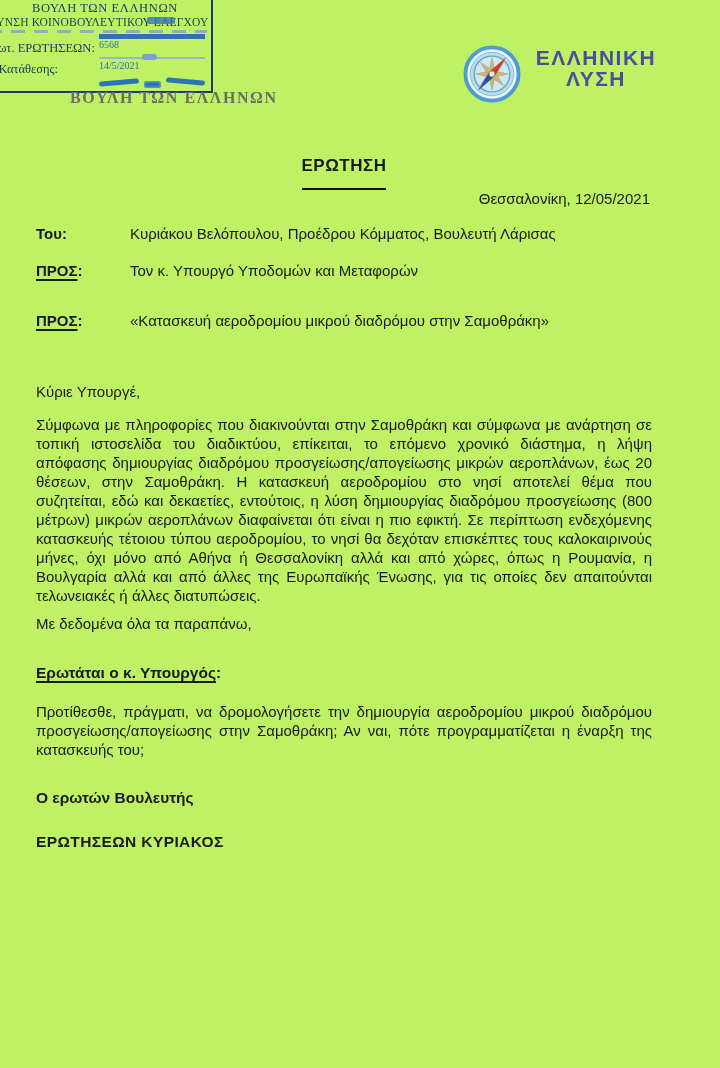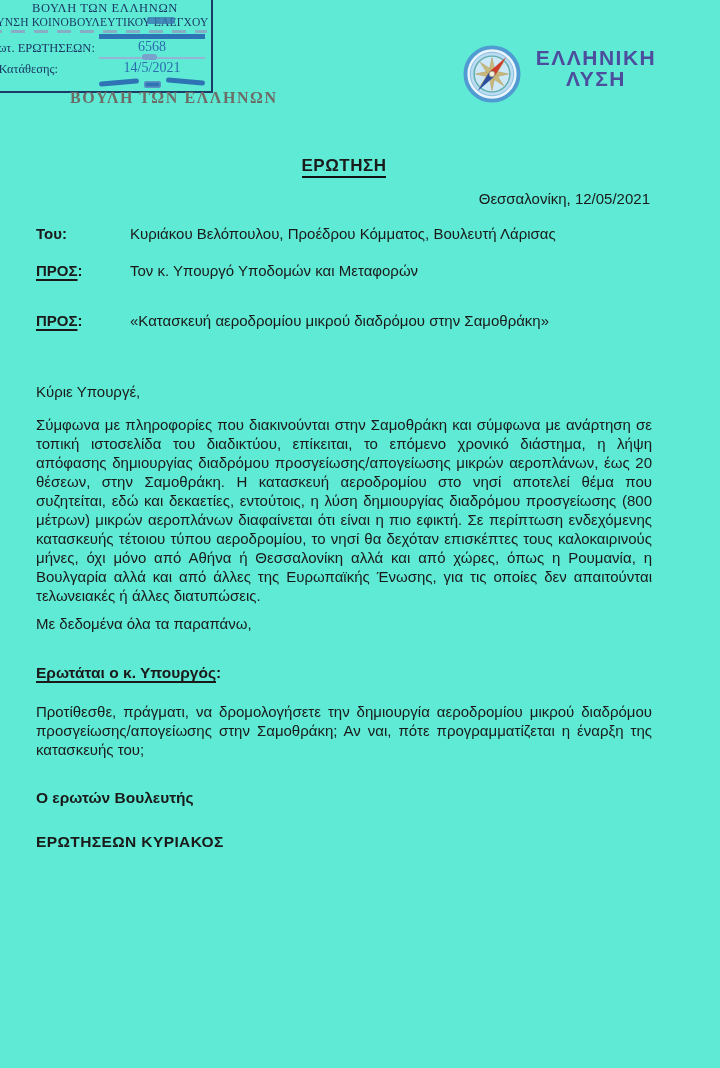--- a/index.html
+++ b/index.html
@@ -1,36 +1,36 @@
 <!DOCTYPE html>
 <html><head>
 <meta charset="utf-8">
 <style>
   html,body{margin:0;padding:0;background:#e8e8e8;}
   .page{
-    position:relative; width:720px; height:1068px; background:#5eead4;
+    position:relative; width:720px; height:1068px; background:#bef264;
     overflow:hidden; margin:0 auto;
     font-family:"Liberation Sans", sans-serif; color:#1a1a1a;
   }
   
   .stamp{
     position:absolute; left:-60px; top:-10px; width:273px; height:103px;
     border:2px solid #1b3a66; font-family:"Liberation Serif", serif;
     color:#1b3a66; box-sizing:border-box;
   }
   .stamp-line1{position:absolute; left:90px; top:9px; font-size:12.5px; letter-spacing:.6px; white-space:nowrap;}
   .stamp-line2{position:absolute; left:20px; top:24px; font-size:11.5px; letter-spacing:.2px; white-space:nowrap;}
   .stamp-dashrow{position:absolute; left:0; top:38px; width:265px; height:3px;
     background:repeating-linear-gradient(90deg,#8fa3c2 0 14px, transparent 14px 23px); opacity:.85;}
   .line2-blot{position:absolute; left:205px; top:25px; width:28px; height:7px; background:#3c76b2; border-radius:2px; opacity:.8;}
   .stamp-bar{position:absolute; left:157px; top:42px; width:106px; height:5px; background:#2e74b5;}
   .stamp-label{position:absolute; left:10px; font-size:12.5px; white-space:nowrap;}
   .stamp-label.r1{top:49px;}
   .stamp-label.r2{top:70px;}
-  .stamp-value{position:absolute; left:157px; width:106px; text-align:center; font-size:14px; color:#2c6cae; white-space:nowrap;}
+  .stamp-value{position:absolute; left:157px; width:106px; font-size:10px; color:#2c6cae; white-space:nowrap;}
   .stamp-value.r1{top:47px;}
   .stamp-value.r2{top:68px;}
   .stamp-thinline{position:absolute; left:157px; top:65px; width:106px; height:2px; background:#98b3d6;}
   .stamp-thinblob{position:absolute; left:200px; top:62px; width:15px; height:6px; background:#7aa0cc; border-radius:3px;}
   .smudge{position:absolute; background:#2e74b5; border-radius:3px;}
   .smudge-l{left:157px; top:88px; width:40px; height:5px; transform:rotate(-5deg);}
   .smudge-m{left:202px; top:89px; width:17px; height:7px; box-shadow:inset 0 0 0 1.5px #5d94c6;}
   .smudge-r{left:224px; top:87px; width:39px; height:5px; transform:rotate(5deg);}
   
   .watermark{
@@ -43,21 +43,21 @@
   .compass{position:absolute; left:8px; top:7px;}
   .logo-text{
     position:absolute; left:72px; top:9px; width:138px; text-align:center;
     color:#4d4d9e; font-weight:700; font-size:21px; line-height:21px; letter-spacing:1.5px;
   }
   
   .title{
     position:absolute; left:36px; top:156px; width:616px; text-align:center;
     font-size:17px; font-weight:700; letter-spacing:.5px;
   }
-  .title span{border-bottom:2px solid #111; padding-bottom:1px;}
+  .title span{border-bottom:2px solid #111; padding-bottom:13px;}
   .dateline{position:absolute; right:70px; top:190px; font-size:15px;}
   .meta-row{position:absolute; left:36px; width:616px; font-size:15px;}
   .meta-row .label{display:inline-block; width:94px; font-weight:700;}
   .meta-row .value{display:inline-block;}
   .u{text-decoration:underline; text-underline-offset:3px; text-decoration-thickness:1.5px;}
   .salutation{position:absolute; left:36px; top:383px; font-size:15px;}
   .body-par{
     position:absolute; left:36px; top:415px; width:616px;
     font-size:15px; line-height:19px; text-align:justify;
   }

